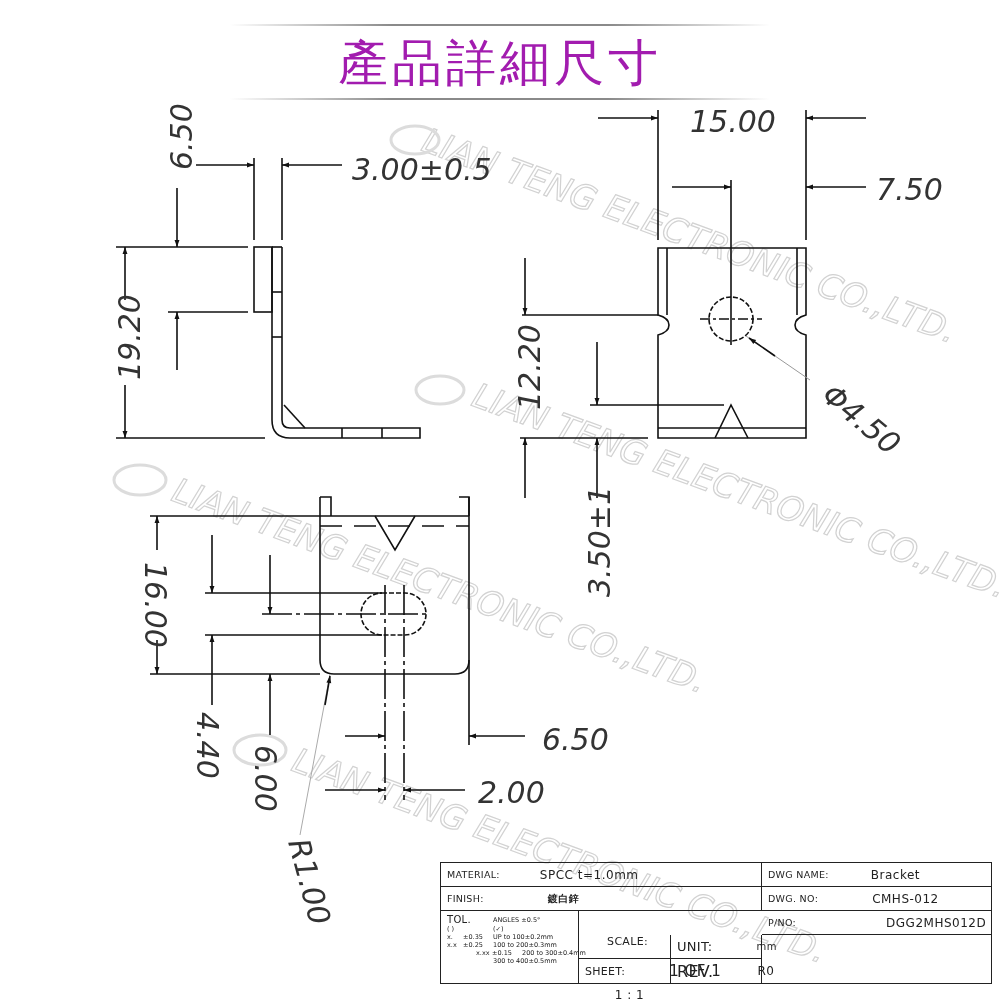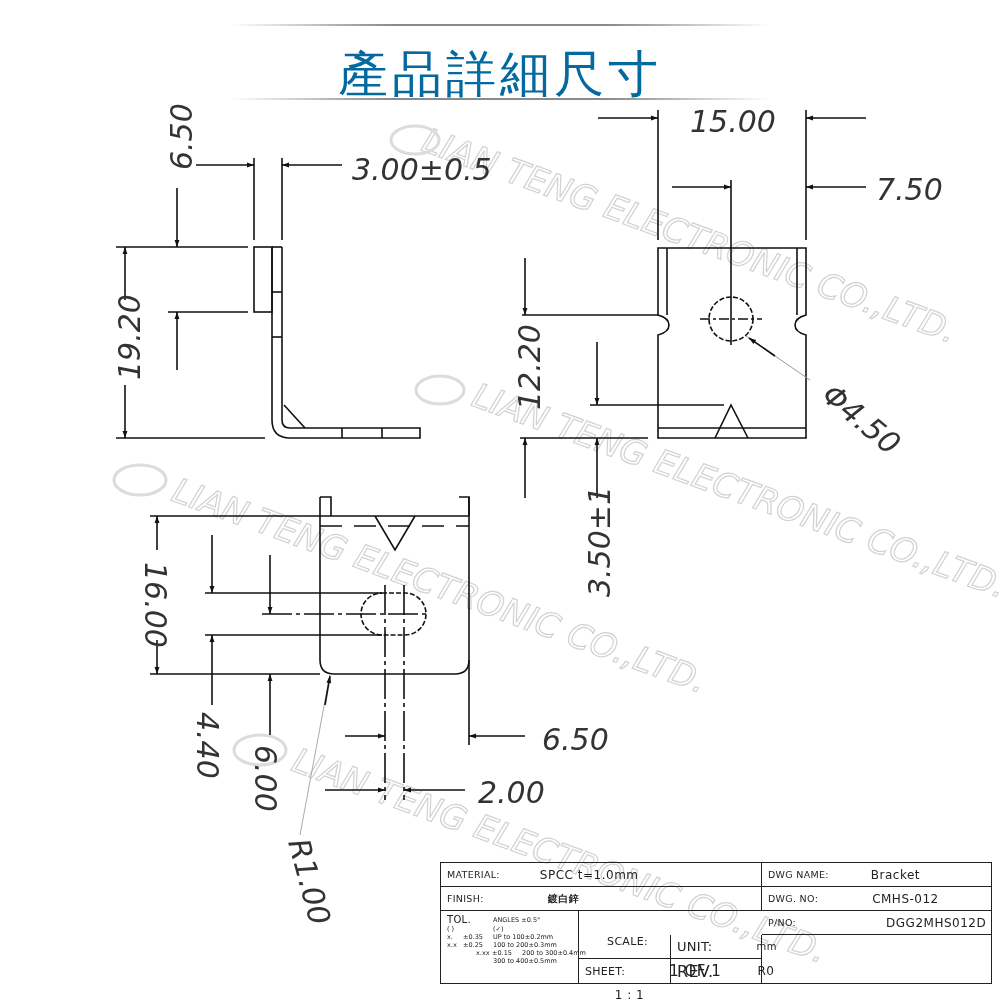--- a/index.html
+++ b/index.html
@@ -1,21 +1,21 @@
 <!DOCTYPE html>
 <html><head>
 <meta charset="utf-8">
 <style>
   html, body { margin: 0; padding: 0; background: #ffffff; }
   body { width: 1000px; height: 1000px; position: relative; overflow: hidden; font-family: "DejaVu Sans", sans-serif; }
   .title-wrap { position: absolute; left: 230px; top: 24px; width: 540px; height: 76px; }
   .title-line { position: absolute; left: 0; right: 0; height: 2px; background: linear-gradient(to right, rgba(150,150,150,0), #8a8a8a 30%, #8a8a8a 70%, rgba(150,150,150,0)); }
   .title-line.top { top: 0; }
   .title-line.bottom { top: 74px; }
-  .title { position: absolute; left: 0; right: 0; top: 17px; text-align: center; font-size: 50px; color: #0369a1; letter-spacing: 4px; font-family: "DejaVu Sans", sans-serif; font-weight: normal; }
+  .title { position: absolute; left: 0; right: 0; top: 6px; text-align: center; font-size: 50px; color: #a21caf; letter-spacing: 4px; font-family: "DejaVu Sans", sans-serif; font-weight: normal; }
   svg.drawing { position: absolute; left: 0; top: 0; }
   .dim { font-family: "DejaVu Sans", sans-serif; font-style: italic; font-size: 30px; fill: #333; font-weight: 200; }
   .wm { font-family: "DejaVu Sans", sans-serif; font-style: italic; font-size: 34px; fill: none; stroke: #d2d2d2; stroke-width: 1.2; }
   .tb { position: absolute; left: 440px; top: 862px; width: 552px; height: 122px; border: 1.5px solid #222; box-sizing: border-box; font-family: "DejaVu Sans", sans-serif; color: #222; }
   .tb .cell { position: absolute; box-sizing: border-box; border-right: 1.5px solid #222; border-bottom: 1.5px solid #222; font-size: 10px; padding-left: 6px; display: flex; align-items: center; white-space: nowrap; gap: 40px; }
   .tb .lab { font-size: 9.5px; letter-spacing: 0.3px; }
   .tb .val { font-size: 12px; margin-left: 0; letter-spacing: 0.5px; }
   .tb .noborder-r { border-right: none; }
   .tol { font-size: 6.5px; line-height: 8px; }
 </style>

